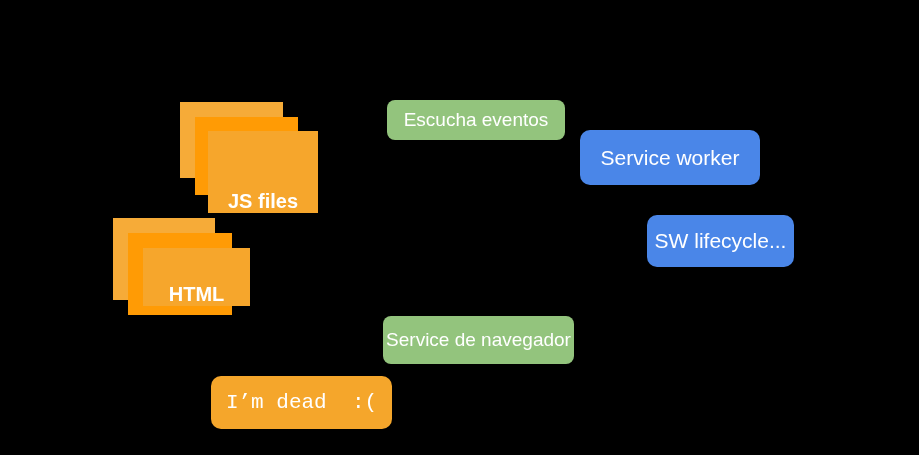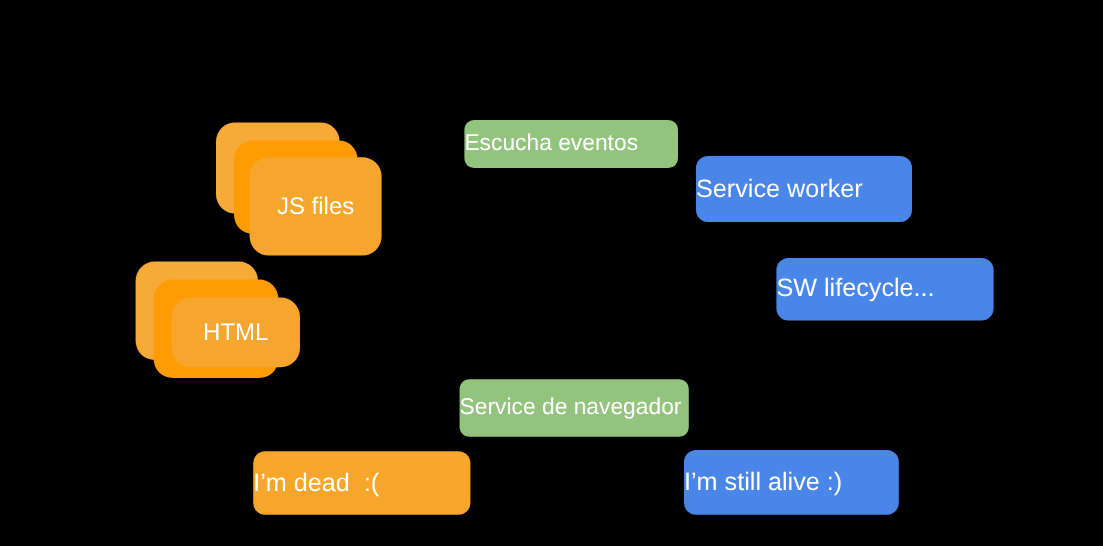--- a/index.html
+++ b/index.html
@@ -10,42 +10,43 @@
   .canvas {
     position: relative;
     width: 919px;
     height: 455px;
     background: #000000;
     overflow: hidden;
     font-family: "Liberation Sans", "DejaVu Sans", sans-serif;
   }
   .card {
     position: absolute;
-    border-radius: 16px;
+    border-radius: 0;
     display: flex;
-    align-items: center;
+    align-items: flex-end;
     justify-content: center;
+    font-weight: bold;
   }
   .card-back   { background: #F6AB38; }
   .card-middle { background: #FF9B05; }
   .card-front  { background: #F6A62C; }
 
   .stack-js-back    { left: 180px; top: 102px; width: 103px; height: 76px; }
   .stack-js-middle  { left: 195px; top: 117px; width: 103px; height: 78px; }
   .stack-js-front   { left: 208px; top: 131px; width: 110px; height: 82px; }
 
   .stack-html-back   { left: 113px; top: 218px; width: 102px; height: 82px; }
   .stack-html-middle { left: 128px; top: 233px; width: 104px; height: 82px; }
   .stack-html-front  { left: 143px; top: 248px; width: 107px; height: 58px; }
 
   .box {
     position: absolute;
     display: flex;
     align-items: center;
-    justify-content: flex-start;
+    justify-content: center;
     color: #FFFFFF;
     text-align: center;
   }
   .box span, .card span {
     white-space: pre;
     color: #FFFFFF;
   }
   .card span { font-size: 20px; }
 
   .box-green {
@@ -59,23 +60,23 @@
     font-size: 21px;
   }
   .box-orange {
     background: #F5A62B;
     border-radius: 10px;
     font-size: 21px;
   }
 
   .box-escucha   { left: 387px; top: 100px; width: 178px; height: 40px; }
   .box-sworker   { left: 580px; top: 130px; width: 180px; height: 55px; }
-  .box-lifecycle { left: 647px; top: 215px; width: 181px; height: 52px; }
+  .box-lifecycle { left: 647px; top: 215px; width: 147px; height: 52px; }
   .box-cierre    { left: 383px; top: 316px; width: 191px; height: 48px; }
-  .box-dead      { left: 211px; top: 376px; width: 181px; height: 53px; }
+  .box-dead      { left: 211px; top: 376px; width: 181px; height: 53px; font-family: Liberation Mono, monospace; }
   .box-alive     { left: 570px; top: 375px; width: 179px; height: 54px; }
 </style>
 </head>
 <body>
 
 <div class="canvas">
 
   <div class="card card-back stack-js-back"></div>
   <div class="card card-middle stack-js-middle"></div>
   <div class="card card-front stack-js-front">
@@ -97,17 +98,14 @@
 
   <div class="box box-blue box-sworker">
     <span>Service worker</span>
   </div>
   <div class="box box-blue box-lifecycle">
     <span>SW lifecycle...</span>
   </div>
   <div class="box box-orange box-dead">
     <span>I’m dead  :(</span>
   </div>
-  <div class="box box-blue box-alive">
-    <span>I’m still alive :)</span>
-  </div>
 
 </div>
 
 </body></html>

